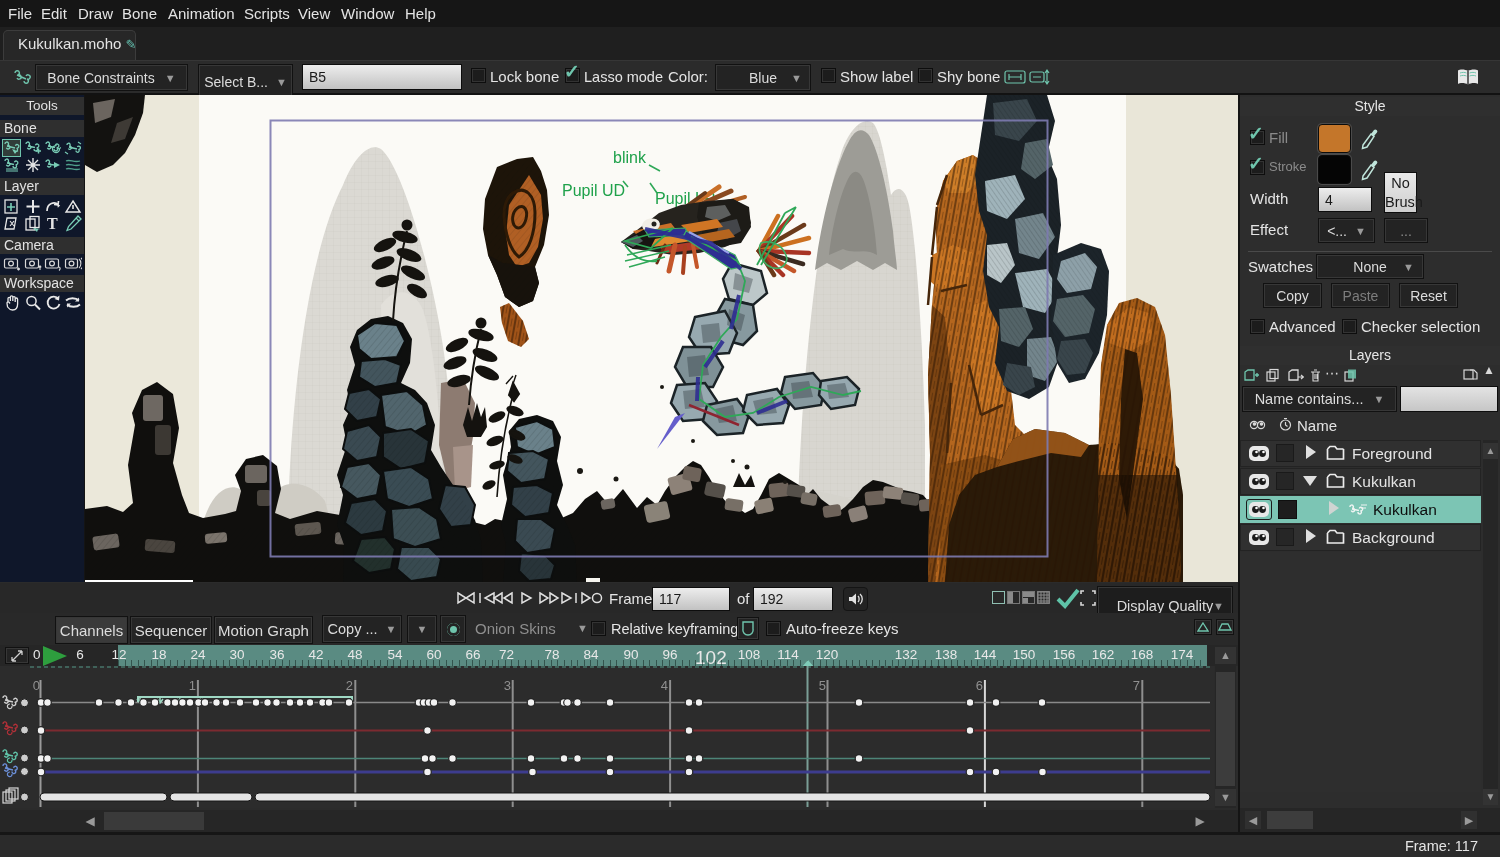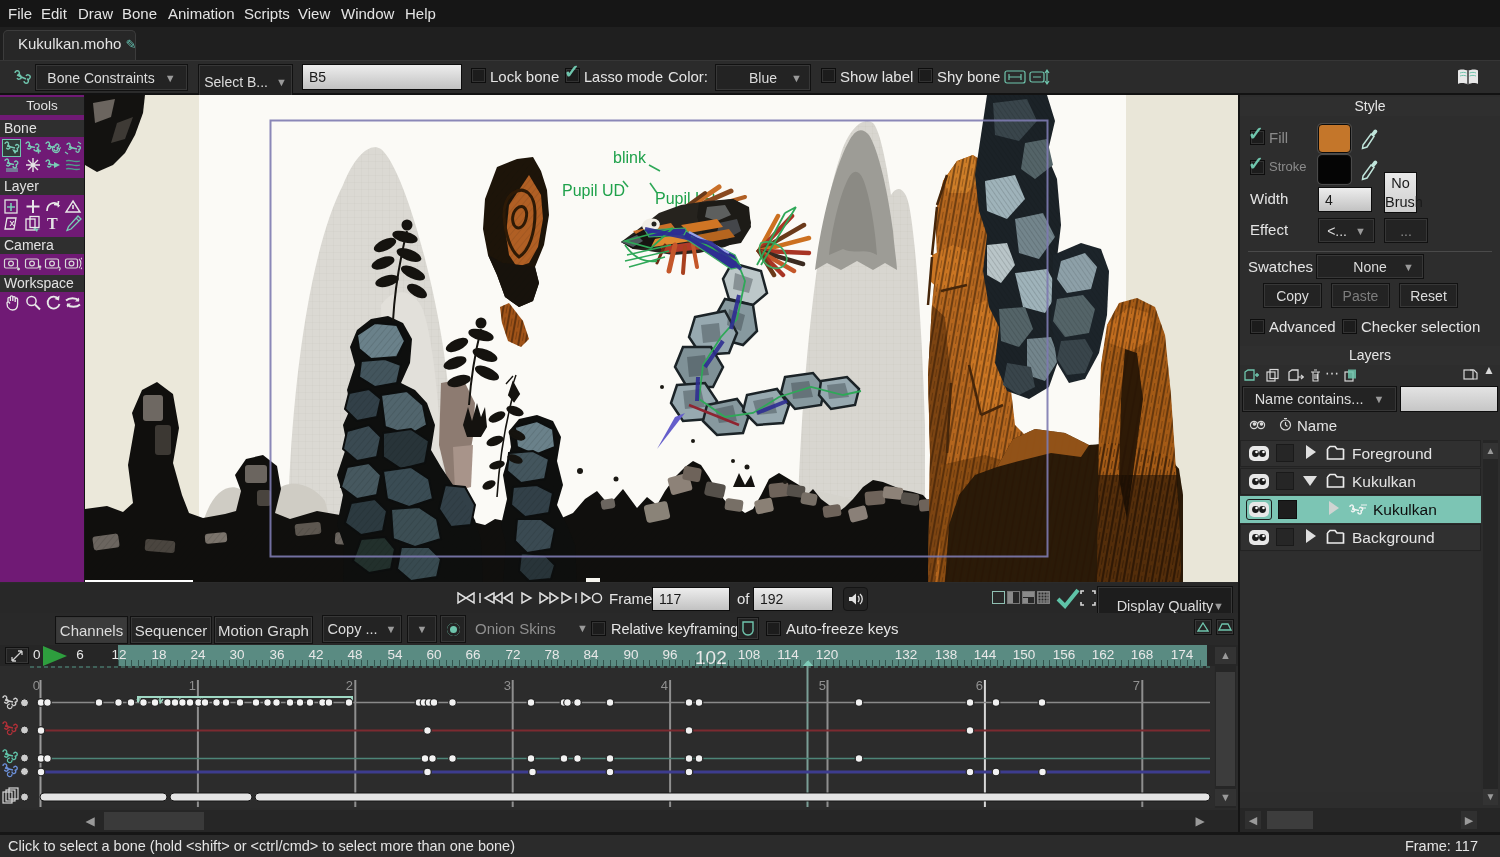--- a/index.html
+++ b/index.html
@@ -66,21 +66,21 @@
 <svg class="abs" style="left:1029px;top:67px;" width="22" height="20" viewBox="0 0 22 20">
  <rect x="1" y="5" width="14" height="10" rx="2" fill="none" stroke="#6fc5ad" stroke-width="1.2"></rect>
  <path d="M4,10 h8 M18,4 v12 M16,6 l2,-3 2,3 M16,14 l2,3 2,-3" stroke="#6fc5ad" stroke-width="1.2" fill="none"></path>
 </svg>
 <svg class="abs" style="left:1456px;top:68px;" width="24" height="19" viewBox="0 0 24 19">
  <path d="M12,3 C9,1 4,1 2,2.5 V16 C4,14.5 9,14.5 12,16.5 C15,14.5 20,14.5 22,16 V2.5 C20,1 15,1 12,3 Z" fill="#e8e8e8"></path>
  <path d="M12,3 V16.5" stroke="#2b2b2b" stroke-width="1.4"></path>
  <path d="M4,5 c2,-0.8 5,-0.8 6.5,0 M4,8 c2,-0.8 5,-0.8 6.5,0 M13.5,5 c2,-0.8 5,-0.8 6.5,0 M13.5,8 c2,-0.8 5,-0.8 6.5,0" stroke="#6fc5ad" stroke-width="1" fill="none"></path>
 </svg>
 
-<div class="abs" style="left:0;top:95px;width:85px;height:487px;background:#701a75;border-right:1px solid #141414;">
+<div class="abs" style="left:0;top:95px;width:85px;height:487px;background:#0f172a;border-right:1px solid #141414;">
   <div class="abs" style="left:0;top:2px;width:84px;height:18px;background:#2f2f2f;text-align:center;color:#e2e2e2;font-size:13.5px;line-height:18px;">Tools</div>
   <div class="abs" style="left:0;top:25px;width:84px;height:17px;background:#2f2f2f;color:#e2e2e2;font-size:14px;line-height:16px;padding-left:4px;">Bone</div>
   <div class="abs" style="left:2px;top:44px;width:19px;height:18px;border:1px solid #6fc5ad;background:#313d39;"></div>
   <svg class="abs" style="left:3px;top:45px;" width="18" height="16" viewBox="0 0 18 16">
         <g stroke="#79cdb6" stroke-width="1.3" fill="none">
           <path d="M2,4 a1.8,1.8 0 1 1 2.6,1.4 a1.8,1.8 0 1 1 -1.2,2.4 M4,6 L12,8"></path>
           <path d="M11,9.5 a1.8,1.8 0 1 0 2.6,-1.4 a1.8,1.8 0 1 0 -1.2,-2.4"></path>
           <path d="M9,9 l3,5 1.4,-2 2.2,0 z" fill="#79cdb6" stroke="none"></path>
         </g>
       </svg>
@@ -705,21 +705,21 @@
   <div class="abs" style="left:105px;top:34px;width:28px;text-align:center;font-size:13.5px;color:#e8e8e8;">12</div>
   <div class="abs" style="left:145px;top:34px;width:28px;text-align:center;font-size:13.5px;color:#e8e8e8;">18</div>
   <div class="abs" style="left:184px;top:34px;width:28px;text-align:center;font-size:13.5px;color:#e8e8e8;">24</div>
   <div class="abs" style="left:223px;top:34px;width:28px;text-align:center;font-size:13.5px;color:#e8e8e8;">30</div>
   <div class="abs" style="left:263px;top:34px;width:28px;text-align:center;font-size:13.5px;color:#e8e8e8;">36</div>
   <div class="abs" style="left:302px;top:34px;width:28px;text-align:center;font-size:13.5px;color:#e8e8e8;">42</div>
   <div class="abs" style="left:341px;top:34px;width:28px;text-align:center;font-size:13.5px;color:#e8e8e8;">48</div>
   <div class="abs" style="left:381px;top:34px;width:28px;text-align:center;font-size:13.5px;color:#e8e8e8;">54</div>
   <div class="abs" style="left:420px;top:34px;width:28px;text-align:center;font-size:13.5px;color:#e8e8e8;">60</div>
   <div class="abs" style="left:459px;top:34px;width:28px;text-align:center;font-size:13.5px;color:#e8e8e8;">66</div>
-  <div class="abs" style="left:499px;top:34px;width:28px;text-align:center;font-size:13.5px;color:#e8e8e8;">72</div>
+  <div class="abs" style="left:499px;top:34px;width:28px;text-align:left;font-size:13.5px;color:#e8e8e8;">72</div>
   <div class="abs" style="left:538px;top:34px;width:28px;text-align:center;font-size:13.5px;color:#e8e8e8;">78</div>
   <div class="abs" style="left:577px;top:34px;width:28px;text-align:center;font-size:13.5px;color:#e8e8e8;">84</div>
   <div class="abs" style="left:617px;top:34px;width:28px;text-align:center;font-size:13.5px;color:#e8e8e8;">90</div>
   <div class="abs" style="left:656px;top:34px;width:28px;text-align:center;font-size:13.5px;color:#e8e8e8;">96</div>
   <div class="abs" style="left:695px;top:34px;width:28px;font-size:19px;color:#e8e8e8;">102</div>
   <div class="abs" style="left:735px;top:34px;width:28px;text-align:center;font-size:13.5px;color:#e8e8e8;">108</div>
   <div class="abs" style="left:774px;top:34px;width:28px;text-align:center;font-size:13.5px;color:#e8e8e8;">114</div>
   <div class="abs" style="left:813px;top:34px;width:28px;text-align:center;font-size:13.5px;color:#e8e8e8;">120</div>
   <div class="abs" style="left:853px;top:34px;width:28px;text-align:center;font-size:13.5px;color:#e8e8e8;margin-top:20px;">126</div>
   <div class="abs" style="left:892px;top:34px;width:28px;text-align:center;font-size:13.5px;color:#e8e8e8;">132</div>
@@ -876,16 +876,15 @@
         <span style="color:#9a9a9a;font-size:12px;line-height:18px;display:block;">◀</span>
       </div>
   <div class="abs" style="left:104px;top:199px;width:100px;height:18px;background:#3a3a3a;"></div>
   <div class="abs" style="left:1192px;top:199px;width:16px;height:18px;text-align:center;">
         <span style="color:#9a9a9a;font-size:12px;line-height:18px;display:block;">▶</span>
       </div>
 </div>
 
 <div class="abs" style="left:0;top:832px;width:1500px;height:3px;background:#161616;"></div>
 <div class="abs" style="left:0;top:835px;width:1500px;height:22px;background:#2b2b2b;"></div>
-<div class="abs txt" style="left:8px;top:838px;font-size:14.5px;">Click to select a bone (hold &lt;shift&gt; or &lt;ctrl/cmd&gt; to select more than one bone)</div>
 <div class="abs txt" style="right:22px;top:838px;font-size:14.5px;">Frame: 117</div>
 
 </div>
 
 </body></html>

